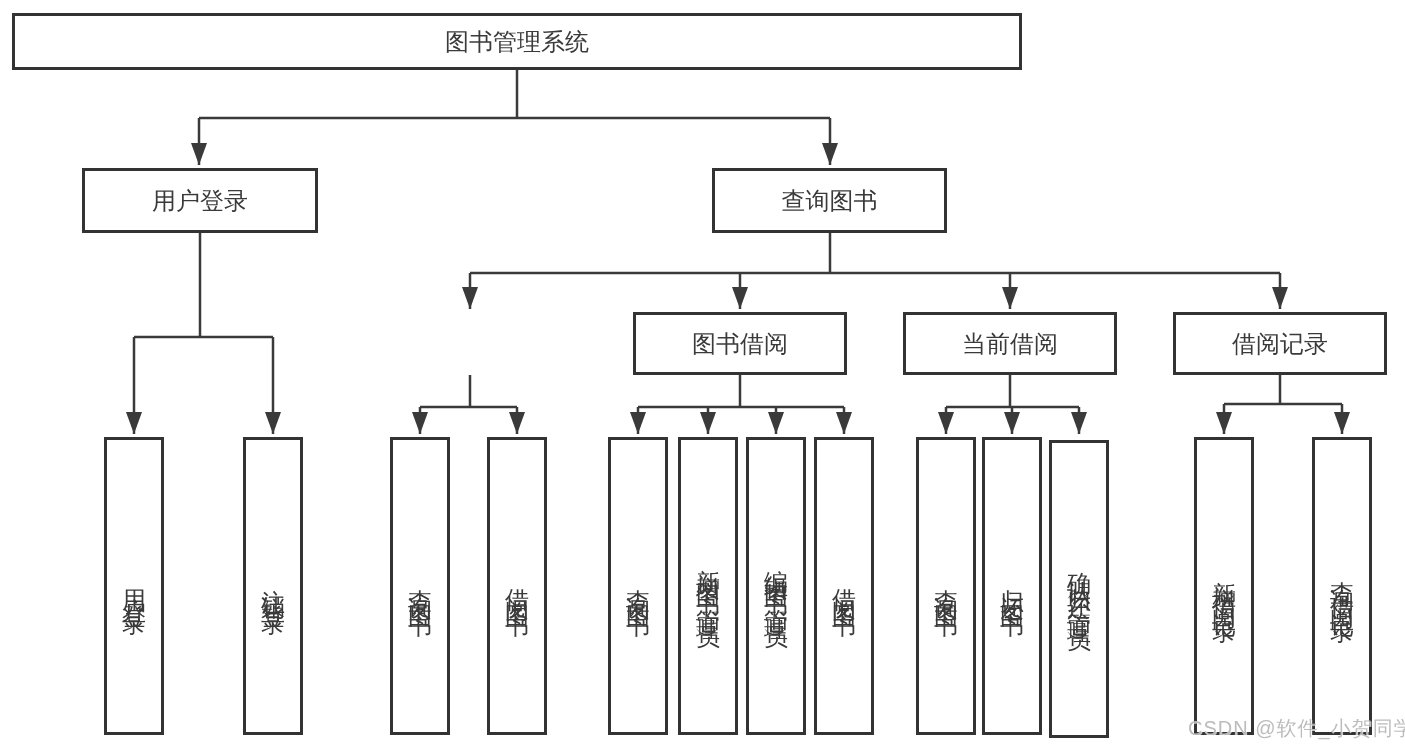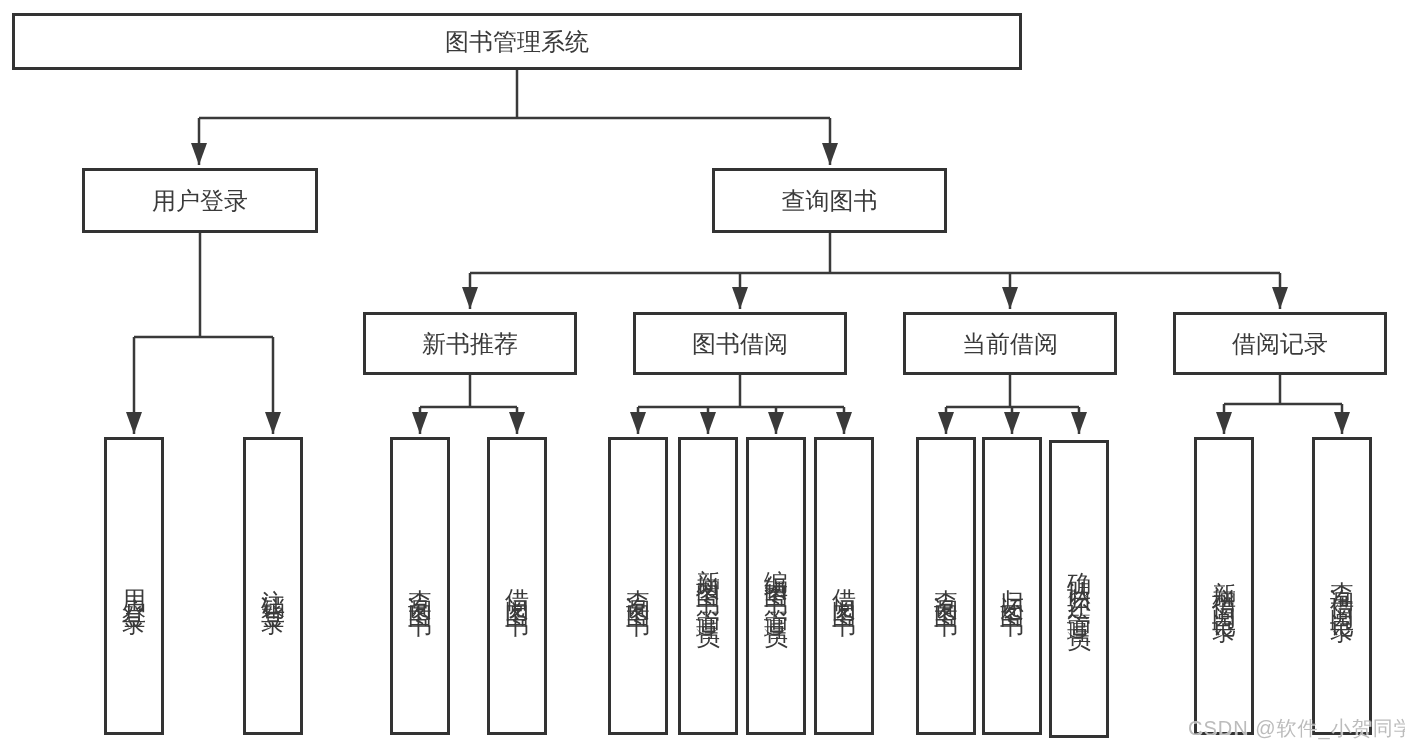--- a/index.html
+++ b/index.html
@@ -88,21 +88,20 @@
     <path d="M1224 404 H1342"></path>
     <path d="M1224 404 V434" marker-end="url(#arrow)"></path>
     <path d="M1342 404 V434" marker-end="url(#arrow)"></path>
   </svg>
 
   <div class="box" style="left:12px;top:13px;width:1010px;height:57px">图书管理系统</div>
 
   <div class="box" style="left:82px;top:168px;width:236px;height:65px">用户登录</div>
   <div class="box" style="left:712px;top:168px;width:235px;height:65px">查询图书</div>
 
-  <div class="box" style="left:363px;top:312px;width:214px;height:63px">新书推荐</div>
   <div class="box" style="left:903px;top:312px;width:214px;height:63px">当前借阅</div>
   <div class="box" style="left:633px;top:312px;width:214px;height:63px">图书借阅</div>
   <div class="box" style="left:1173px;top:312px;width:214px;height:63px">借阅记录</div>
 
   <div class="box v" style="left:104px;top:437px;width:60px;height:298px">用户登录</div>
   <div class="box v" style="left:243px;top:437px;width:60px;height:298px">注销登录</div>
 
   <div class="box v" style="left:390px;top:437px;width:60px;height:298px">查询图书</div>
   <div class="box v" style="left:487px;top:437px;width:60px;height:298px">借阅图书</div>
 

